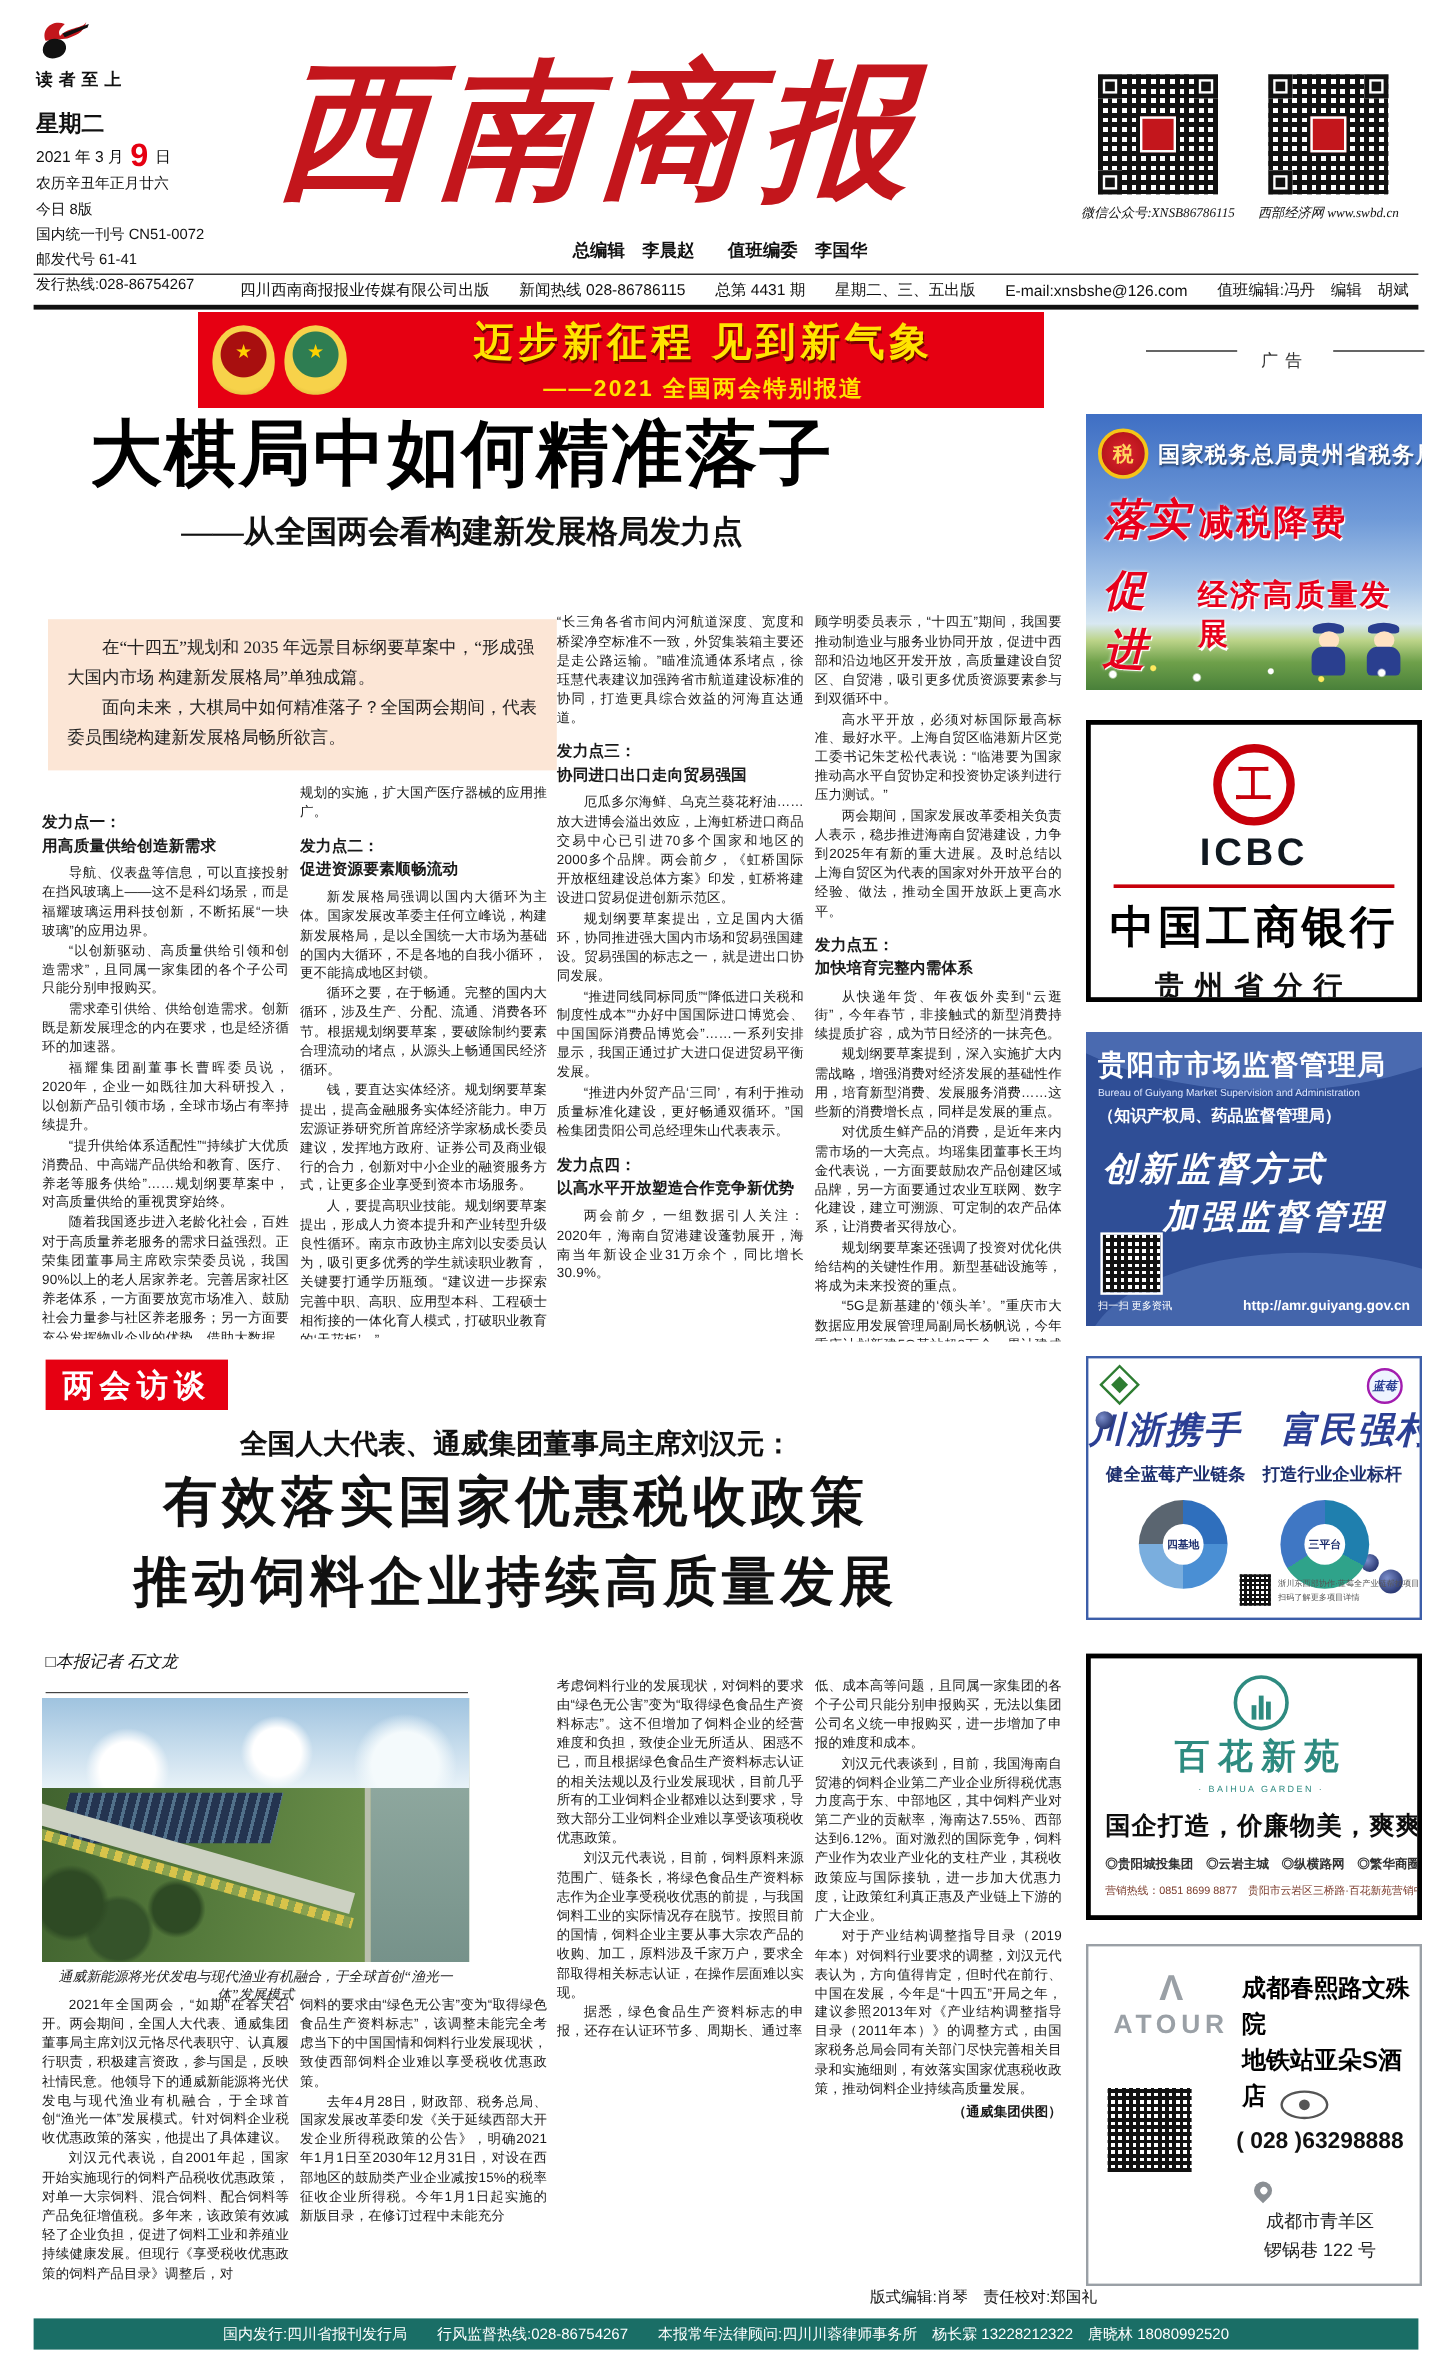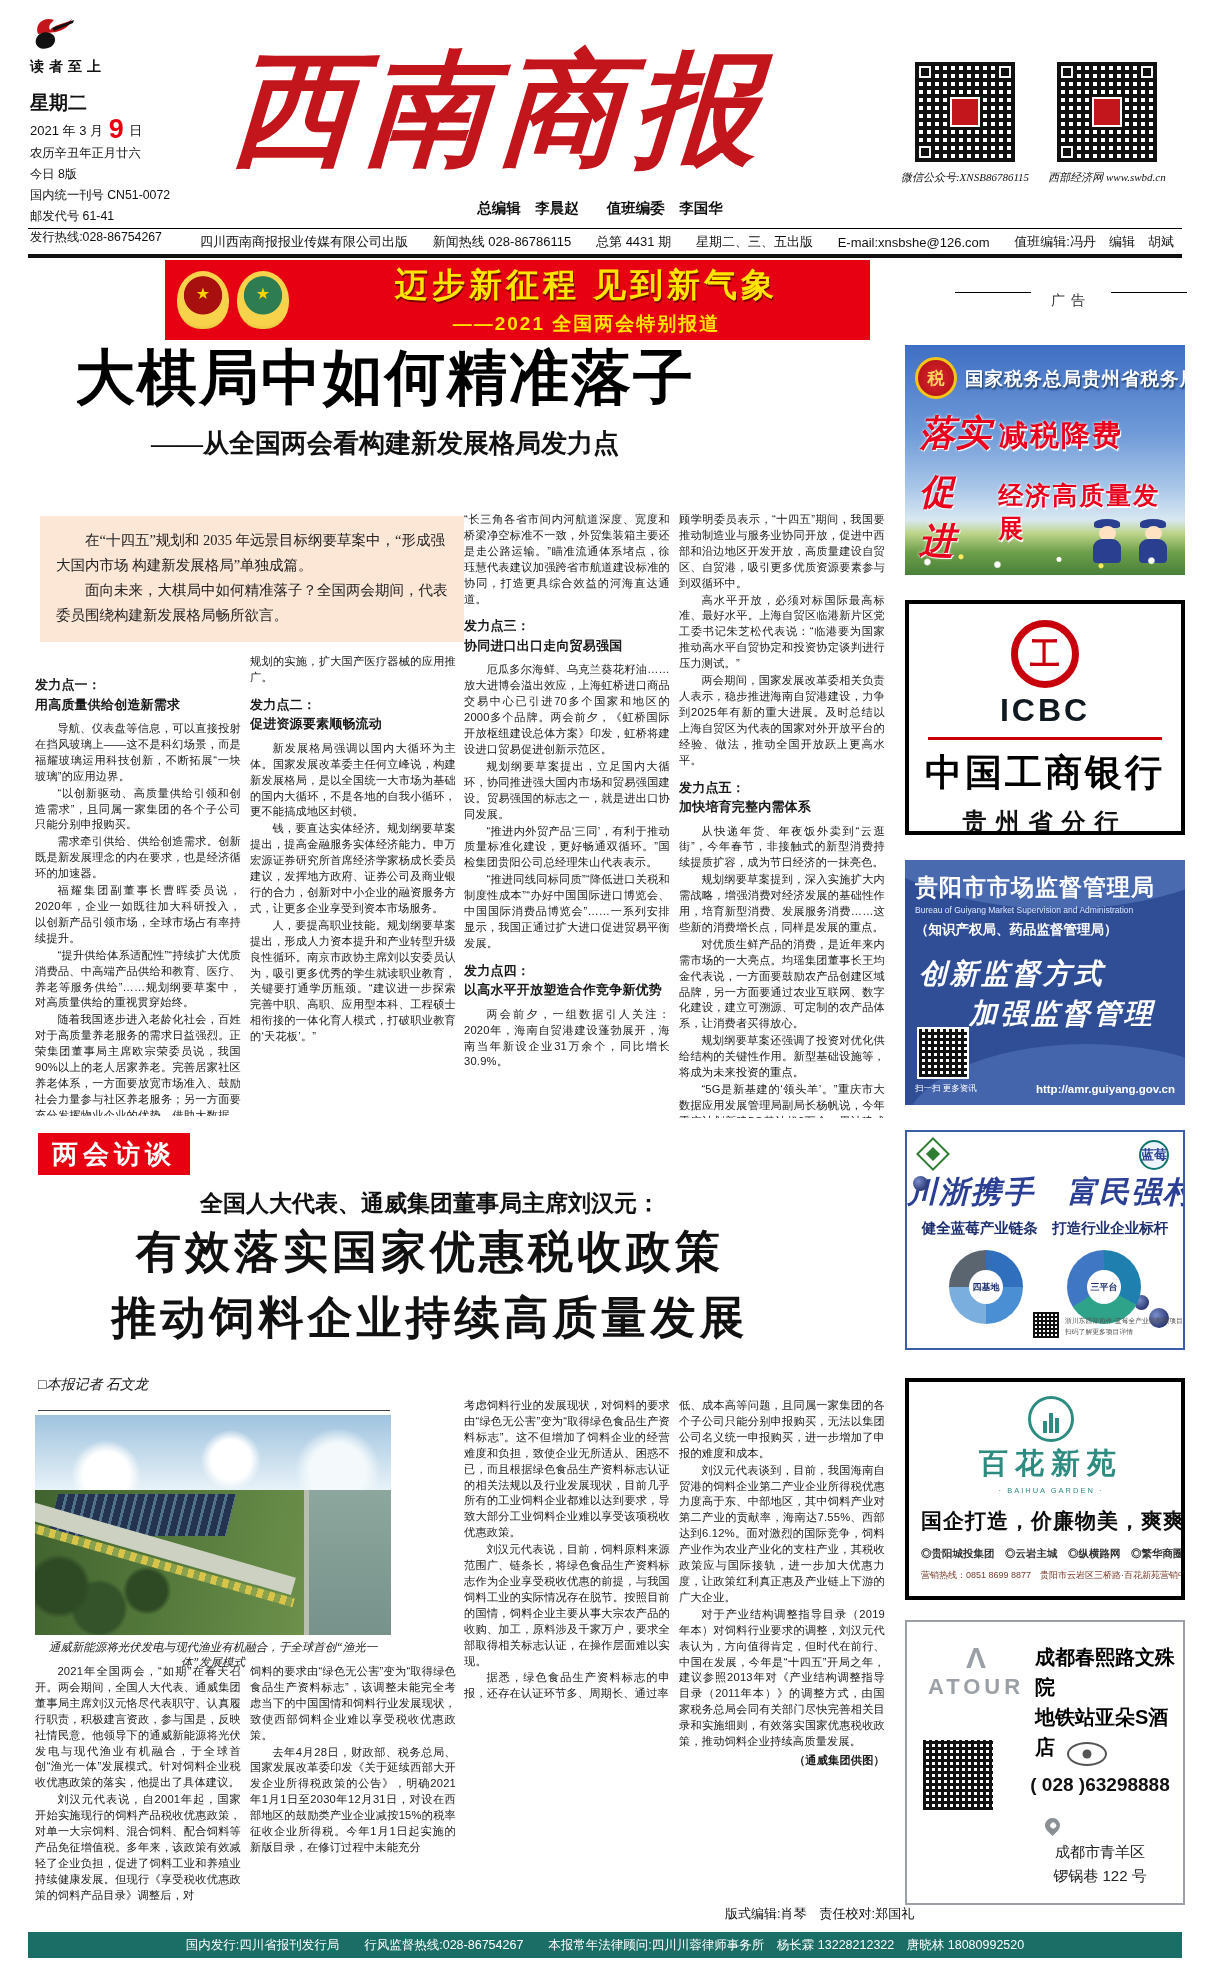--- a/index.html
+++ b/index.html
@@ -158,22 +158,22 @@
   .mk-qrcap{position:absolute;left:10px;bottom:10px;font-size:8.5px;z-index:2;}
   .mk-url{position:absolute;right:10px;bottom:10px;font-size:11.5px;font-weight:bold;z-index:2;}
 
   .ad-blue{top:1130px;height:220px;background:#fff;border:2px solid #3c5ea9;}
   .bb-berry{position:absolute;width:15px;height:15px;border-radius:50%;
             background:radial-gradient(circle at 35% 35%,#7b8ecb,#2c3a75 70%);}
   .bb-logo-l{position:absolute;left:14px;top:10px;width:20px;height:20px;border:2px solid #2e7d32;
              transform:rotate(45deg);background:#fff;}
   .bb-logo-l::after{content:"";position:absolute;inset:5px;background:#2e7d32;}
   .bb-logo-r{position:absolute;right:14px;top:8px;width:26px;height:26px;border-radius:50%;
-             border:2px solid #0f766e;background:#eef4ff;color:#2b3f94;font-size:13px;font-weight:bold;
-             display:flex;align-items:center;justify-content:center;}
+             border:2px solid #a21caf;background:#eef4ff;color:#2b3f94;font-size:10px;font-weight:bold;
+             display:flex;align-items:center;justify-content:center;font-style:italic;}
   .bb-title{margin-top:40px;text-align:center;font-family:"DejaVu Serif",serif;font-style:italic;
             font-weight:900;font-size:30px;color:#2b3f94;letter-spacing:2px;white-space:nowrap;}
   .bb-sub{text-align:center;font-size:14.5px;font-weight:900;color:#1d2f6e;margin-top:6px;white-space:nowrap;}
   .bb-pies{display:flex;justify-content:space-around;margin-top:12px;padding:0 20px;}
   .pie{width:74px;height:74px;border-radius:50%;position:relative;}
   .pie1{background:conic-gradient(#2f6fbd 0 25%,#4a8fd4 0 50%,#7aaede 0 75%,#5a6570 0 100%);}
   .pie2{background:conic-gradient(#1f7fae 0 33%,#2fa38a 0 66%,#3f77c4 0 100%);}
   .pie-core{position:absolute;left:50%;top:50%;transform:translate(-50%,-50%);width:34px;height:34px;
             border-radius:50%;background:#fff;display:flex;align-items:center;justify-content:center;
             font-size:9px;font-weight:bold;color:#1d2f6e;}
@@ -308,31 +308,32 @@
       <p class="para">需求牵引供给、供给创造需求。创新既是新发展理念的内在要求，也是经济循环的加速器。</p>
       <p class="para">福耀集团副董事长曹晖委员说，2020年，企业一如既往加大科研投入，以创新产品引领市场，全球市场占有率持续提升。</p>
       <p class="para">“提升供给体系适配性”“持续扩大优质消费品、中高端产品供给和教育、医疗、养老等服务供给”……规划纲要草案中，对高质量供给的重视贯穿始终。</p>
       <p class="para">随着我国逐步进入老龄化社会，百姓对于高质量养老服务的需求日益强烈。正荣集团董事局主席欧宗荣委员说，我国90%以上的老人居家养老。完善居家社区养老体系，一方面要放宽市场准入、鼓励社会力量参与社区养老服务；另一方面要充分发挥物业企业的优势，借助大数据、人工智能等科技手段，增加养老服务有效供给。</p>
     </div>
   <div class="abs ncol a1c2">
       <p class="cont">规划的实施，扩大国产医疗器械的应用推广。</p>
       <p class="colhead">发力点二：
 促进资源要素顺畅流动</p>
       <p class="para">新发展格局强调以国内大循环为主体。国家发展改革委主任何立峰说，构建新发展格局，是以全国统一大市场为基础的国内大循环，不是各地的自我小循环，更不能搞成地区封锁。</p>
+      <p class="para">循环之要，在于畅通。完整的国内大循环，涉及生产、分配、流通、消费各环节。根据规划纲要草案，要破除制约要素合理流动的堵点，从源头上畅通国民经济循环。</p>
       <p class="para">钱，要直达实体经济。规划纲要草案提出，提高金融服务实体经济能力。申万宏源证券研究所首席经济学家杨成长委员建议，发挥地方政府、证券公司及商业银行的合力，创新对中小企业的融资服务方式，让更多企业享受到资本市场服务。</p>
       <p class="para">人，要提高职业技能。规划纲要草案提出，形成人力资本提升和产业转型升级良性循环。南京市政协主席刘以安委员认为，吸引更多优秀的学生就读职业教育，关键要打通学历瓶颈。“建议进一步探索完善中职、高职、应用型本科、工程硕士相衔接的一体化育人模式，打破职业教育的‘天花板’。”</p>
     </div>
   <div class="abs ncol a1c3">
       <p class="cont">“长三角各省市间内河航道深度、宽度和桥梁净空标准不一致，外贸集装箱主要还是走公路运输。”瞄准流通体系堵点，徐珏慧代表建议加强跨省市航道建设标准的协同，打造更具综合效益的河海直达通道。</p>
       <p class="colhead">发力点三：
 协同进口出口走向贸易强国</p>
       <p class="para">厄瓜多尔海鲜、乌克兰葵花籽油……放大进博会溢出效应，上海虹桥进口商品交易中心已引进70多个国家和地区的2000多个品牌。两会前夕，《虹桥国际开放枢纽建设总体方案》印发，虹桥将建设进口贸易促进创新示范区。</p>
       <p class="para">规划纲要草案提出，立足国内大循环，协同推进强大国内市场和贸易强国建设。贸易强国的标志之一，就是进出口协同发展。</p>
+      <p class="para">“推进同线同标同质”“降低进口关税和制度性成本”“办好中国国际进口博览会、中国国际消费品博览会”……一系列安排显示，我国正通过扩大进口促进贸易平衡发展。</p>
       <p class="para">“推进内外贸产品‘三同’，有利于推动质量标准化建设，更好畅通双循环。”国检集团贵阳公司总经理朱山代表表示。</p>
-      <p class="para">“推进同线同标同质”“降低进口关税和制度性成本”“办好中国国际进口博览会、中国国际消费品博览会”……一系列安排显示，我国正通过扩大进口促进贸易平衡发展。</p>
       <p class="colhead">发力点四：
 以高水平开放塑造合作竞争新优势</p>
       <p class="para">两会前夕，一组数据引人关注：2020年，海南自贸港建设蓬勃展开，海南当年新设企业31万余个，同比增长30.9%。</p>
     </div>
   <div class="abs ncol a1c4">
       <p class="cont">顾学明委员表示，“十四五”期间，我国要推动制造业与服务业协同开放，促进中西部和沿边地区开发开放，高质量建设自贸区、自贸港，吸引更多优质资源要素参与到双循环中。</p>
       <p class="para">高水平开放，必须对标国际最高标准、最好水平。上海自贸区临港新片区党工委书记朱芝松代表说：“临港要为国家推动高水平自贸协定和投资协定谈判进行压力测试。”</p>
       <p class="para">两会期间，国家发展改革委相关负责人表示，稳步推进海南自贸港建设，力争到2025年有新的重大进展。及时总结以上海自贸区为代表的国家对外开放平台的经验、做法，推动全国开放跃上更高水平。</p>
       <p class="colhead">发力点五：
 加快培育完整内需体系</p>

